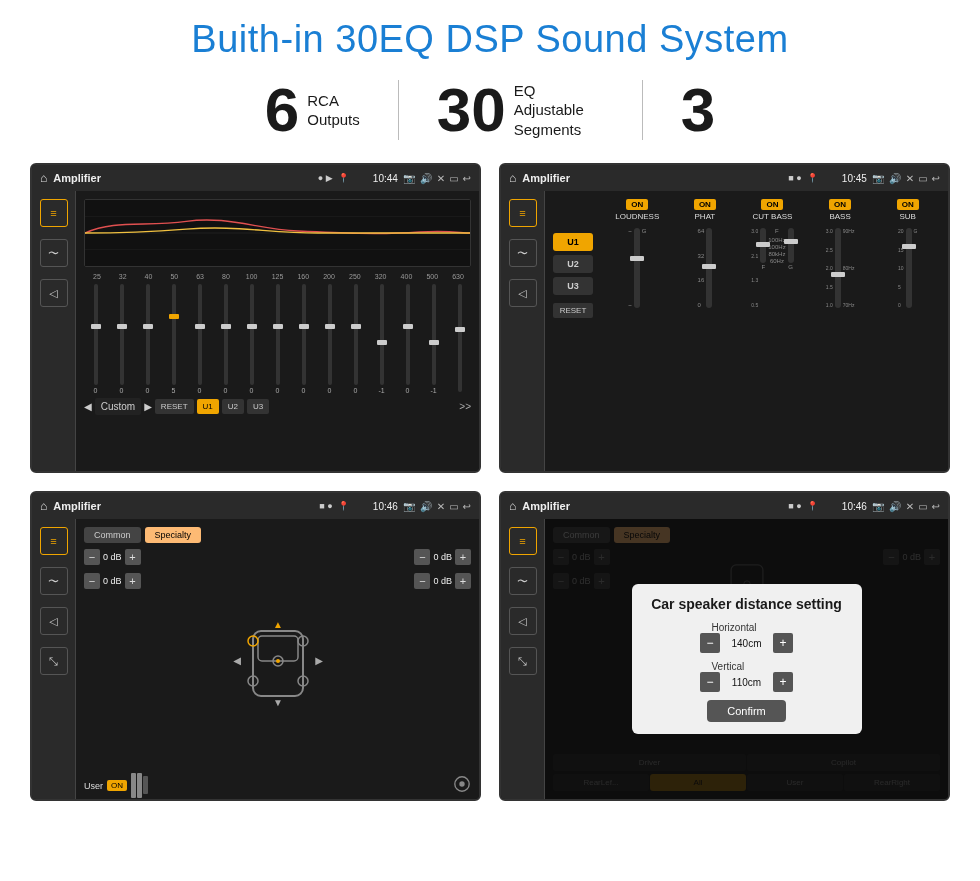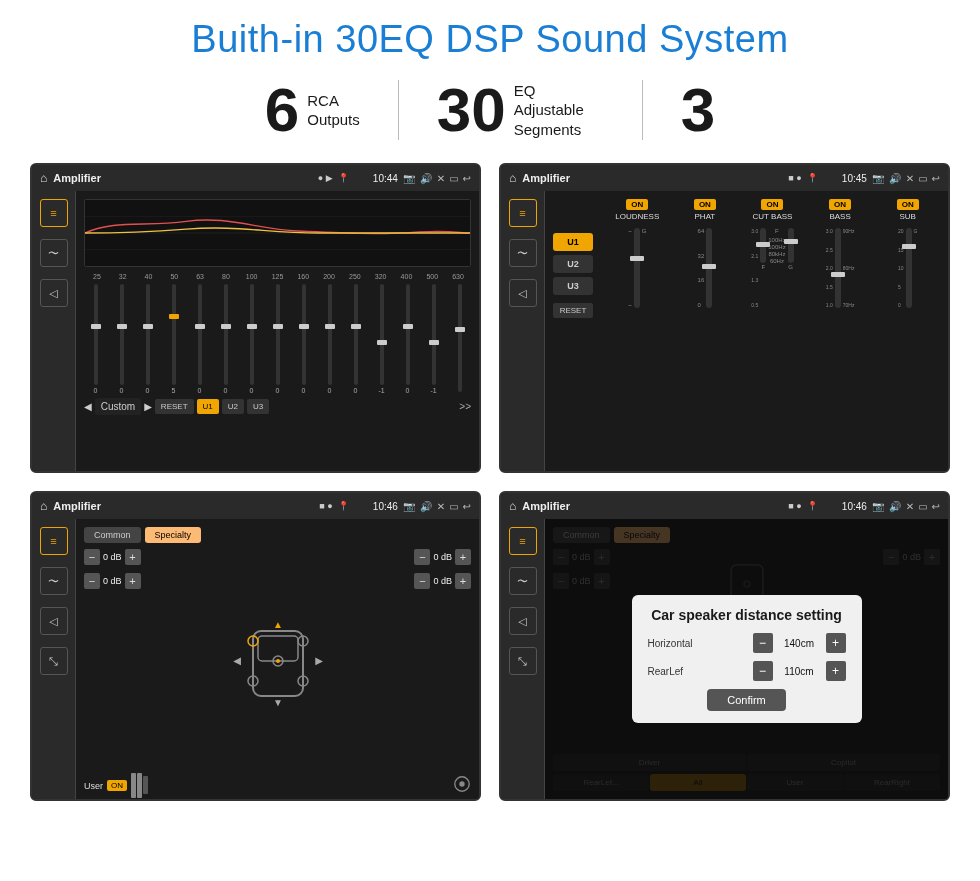--- a/index.html
+++ b/index.html
@@ -433,20 +433,21 @@
       font-weight: bold;
       color: #1a1a1a;
       margin-bottom: 10px;
       text-align: center;
     }
     .dialog-row {
       display: flex;
       align-items: center;
       justify-content: space-between;
       margin-bottom: 8px;
+      flex-direction: column;
     }
     .dialog-label {
       font-size: 10px;
       color: #333;
       width: 70px;
     }
     .dialog-controls {
       display: flex;
       align-items: center;
       gap: 4px;
@@ -1013,21 +1014,21 @@
               <div class="dialog-row">
                 <span class="dialog-label">Horizontal</span>
                 <div class="dialog-controls">
                   <button class="dialog-btn">−</button>
                   <span class="dialog-val">140cm</span>
                   <button class="dialog-btn">+</button>
                 </div>
               </div>
 
               <div class="dialog-row">
-                <span class="dialog-label">RearLef</span>
+                <span class="dialog-label">Vertical</span>
                 <div class="dialog-controls">
                   <button class="dialog-btn">−</button>
                   <span class="dialog-val">110cm</span>
                   <button class="dialog-btn">+</button>
                 </div>
               </div>
 
               <button class="dialog-confirm">Confirm</button>
             </div>
           </div>

